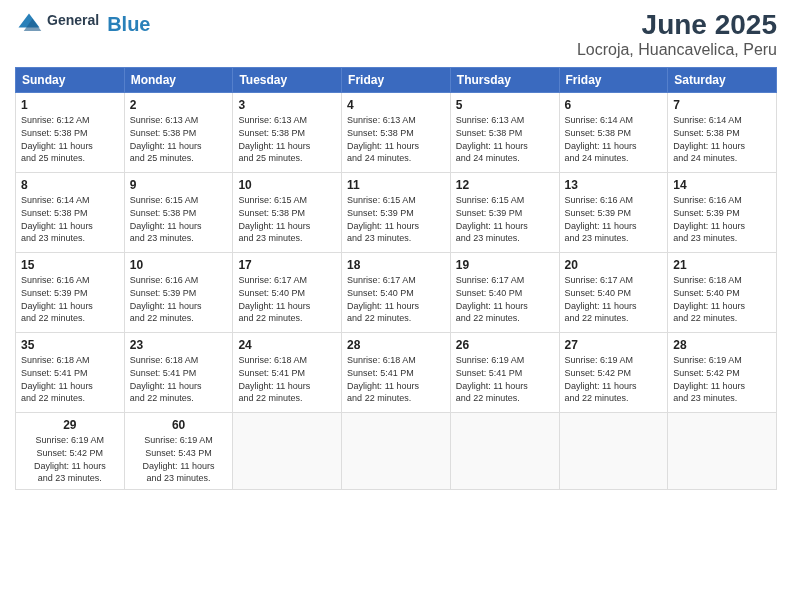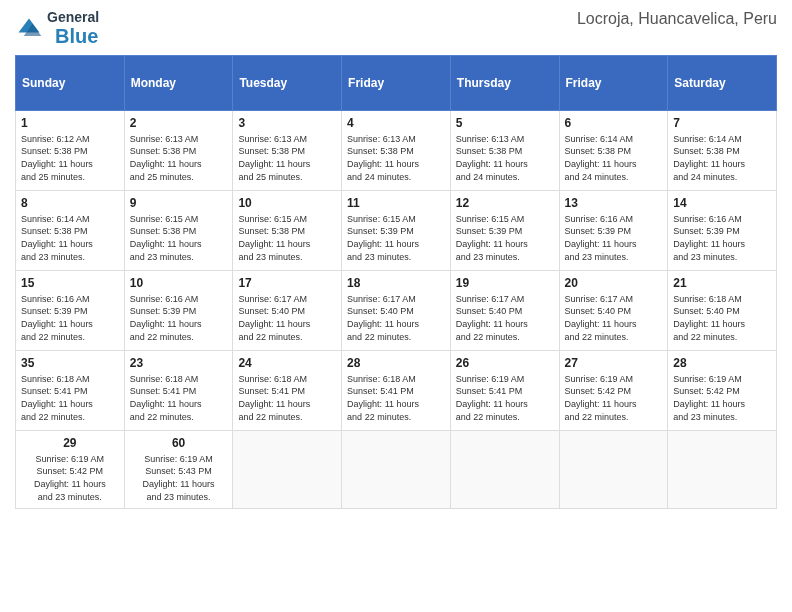--- a/index.html
+++ b/index.html
@@ -22,21 +22,21 @@
       align-items: flex-start;
       margin-bottom: 8px;
     }
     .logo {
       display: flex;
       align-items: center;
       gap: 4px;
     }
     .logo-text {
       display: flex;
-      flex-direction: column;
+      flex-direction: row;
       line-height: 1.1;
     }
     .logo-general {
       font-size: 14px;
       font-weight: bold;
       color: #2c3e50;
     }
     .logo-blue {
       font-size: 20px;
       font-weight: bold;
@@ -63,21 +63,21 @@
     .calendar {
       width: 100%;
       border-collapse: collapse;
       border: 1px solid #ccc;
     }
     .calendar th {
       background-color: #3a6abf;
       color: #fff;
       font-size: 12px;
       font-weight: bold;
-      padding: 20px 6px;
+      padding: 5px 6px;
       text-align: left;
       border: 1px solid #5580cc;
       margin-top: 20px;
     }
     .calendar td {
       vertical-align: top;
       padding: 4px 5px;
       border: 1px solid #ddd;
       width: calc(100% / 7);
       background: #fff;
@@ -117,20 +117,21 @@
       <svg class="logo-icon" viewBox="0 0 32 32" xmlns="http://www.w3.org/2000/svg">
         <polygon points="16,4 28,20 4,20" fill="#2980b9"></polygon>
         <polygon points="20,10 30,24 10,24" fill="#1a5a8a" opacity="0.6"></polygon>
       </svg>
       <div class="logo-text">
         <span class="logo-general">General</span>
         <span class="logo-blue">Blue</span>
       </div>
     </div>
     <div class="title-section">
+      <div class="month-title">June 2025</div>
       <div class="subtitle">Locroja, Huancavelica, Peru</div>
     </div>
   </div>
 
   <table class="calendar">
     <thead>
       <tr>
         <th>Sunday</th>
         <th>Monday</th>
         <th>Tuesday</th>

